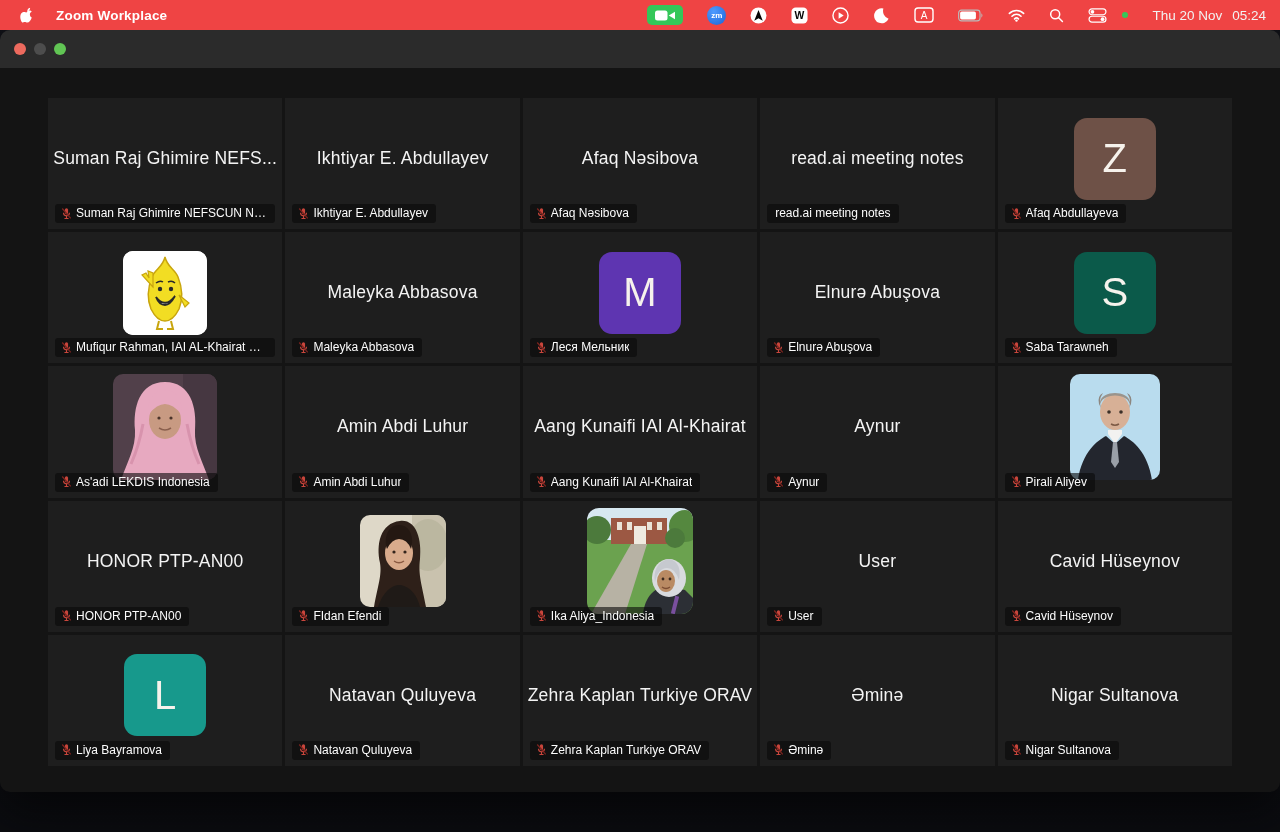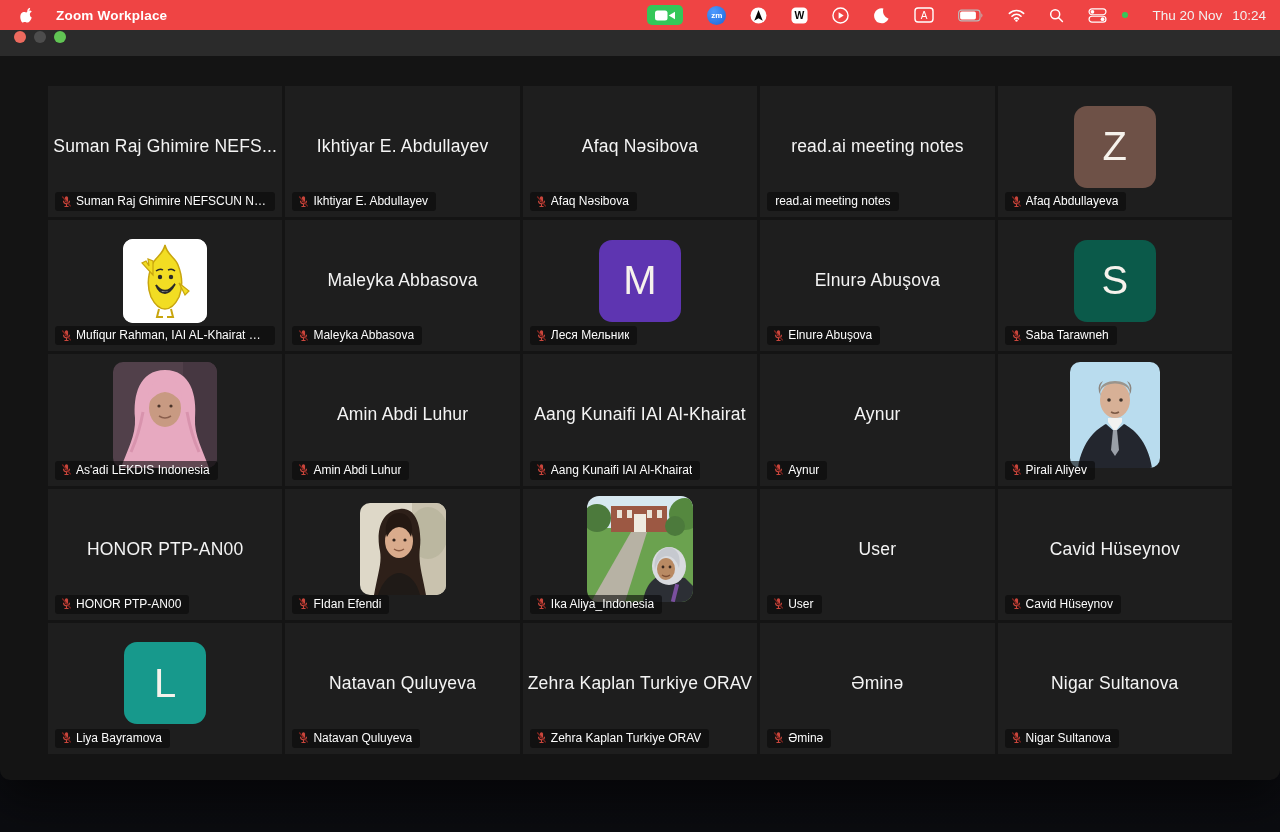--- a/index.html
+++ b/index.html
@@ -31,21 +31,21 @@
     width:19px; height:19px; border-radius:50%;
     background:radial-gradient(circle at 35% 30%,#4d9bff,#1c63d6);
     display:flex; align-items:center; justify-content:center;
     font-size:8px; font-weight:bold; color:#fff;
   }
   .clock { display:flex; gap:10px; font-size:13.5px; color:#f2f2f2; }
   .rec-dot { width:6px; height:6px; border-radius:50%; background:#35c759; margin-left:-9px; }
 
   
   .window {
-    position:absolute; top:18px; left:0; width:1280px; height:762px;
+    position:absolute; top:30px; left:0; width:1280px; height:762px;
     border-radius:10px; overflow:hidden;
     box-shadow:0 18px 50px rgba(0,0,0,.6);
   }
   .titlebar {
     height:38px; background:#2b2b2b; display:flex; align-items:center; padding:0 14px;
   }
   .traffic { display:flex; gap:8px; }
   .tl { width:12px; height:12px; border-radius:50%; border:none; }
   .tl.close { background:#ed6a5e; }
   .tl.min   { background:#4d4d4d; }
@@ -168,21 +168,21 @@
       <svg viewBox="0 0 20 16" width="19" height="15">
         <rect x="1" y="1" width="18" height="6.2" rx="3.1" fill="none" stroke="#fff" stroke-width="1.3"></rect>
         <circle cx="4.6" cy="4.1" r="2" fill="#fff"></circle>
         <rect x="1" y="8.8" width="18" height="6.2" rx="3.1" fill="none" stroke="#fff" stroke-width="1.3"></rect>
         <circle cx="15.4" cy="11.9" r="2" fill="#fff"></circle>
       </svg>
     </span>
     <span class="rec-dot"></span>
     <span class="clock">
       <span>Thu 20 Nov</span>
-      <span>10:24</span>
+      <span>05:24</span>
     </span>
   </div>
 </div>
 
 <div class="window">
   <div class="titlebar">
     <div class="traffic">
       <button class="tl close"></button>
       <button class="tl min"></button>
       <button class="tl zoom"></button>

